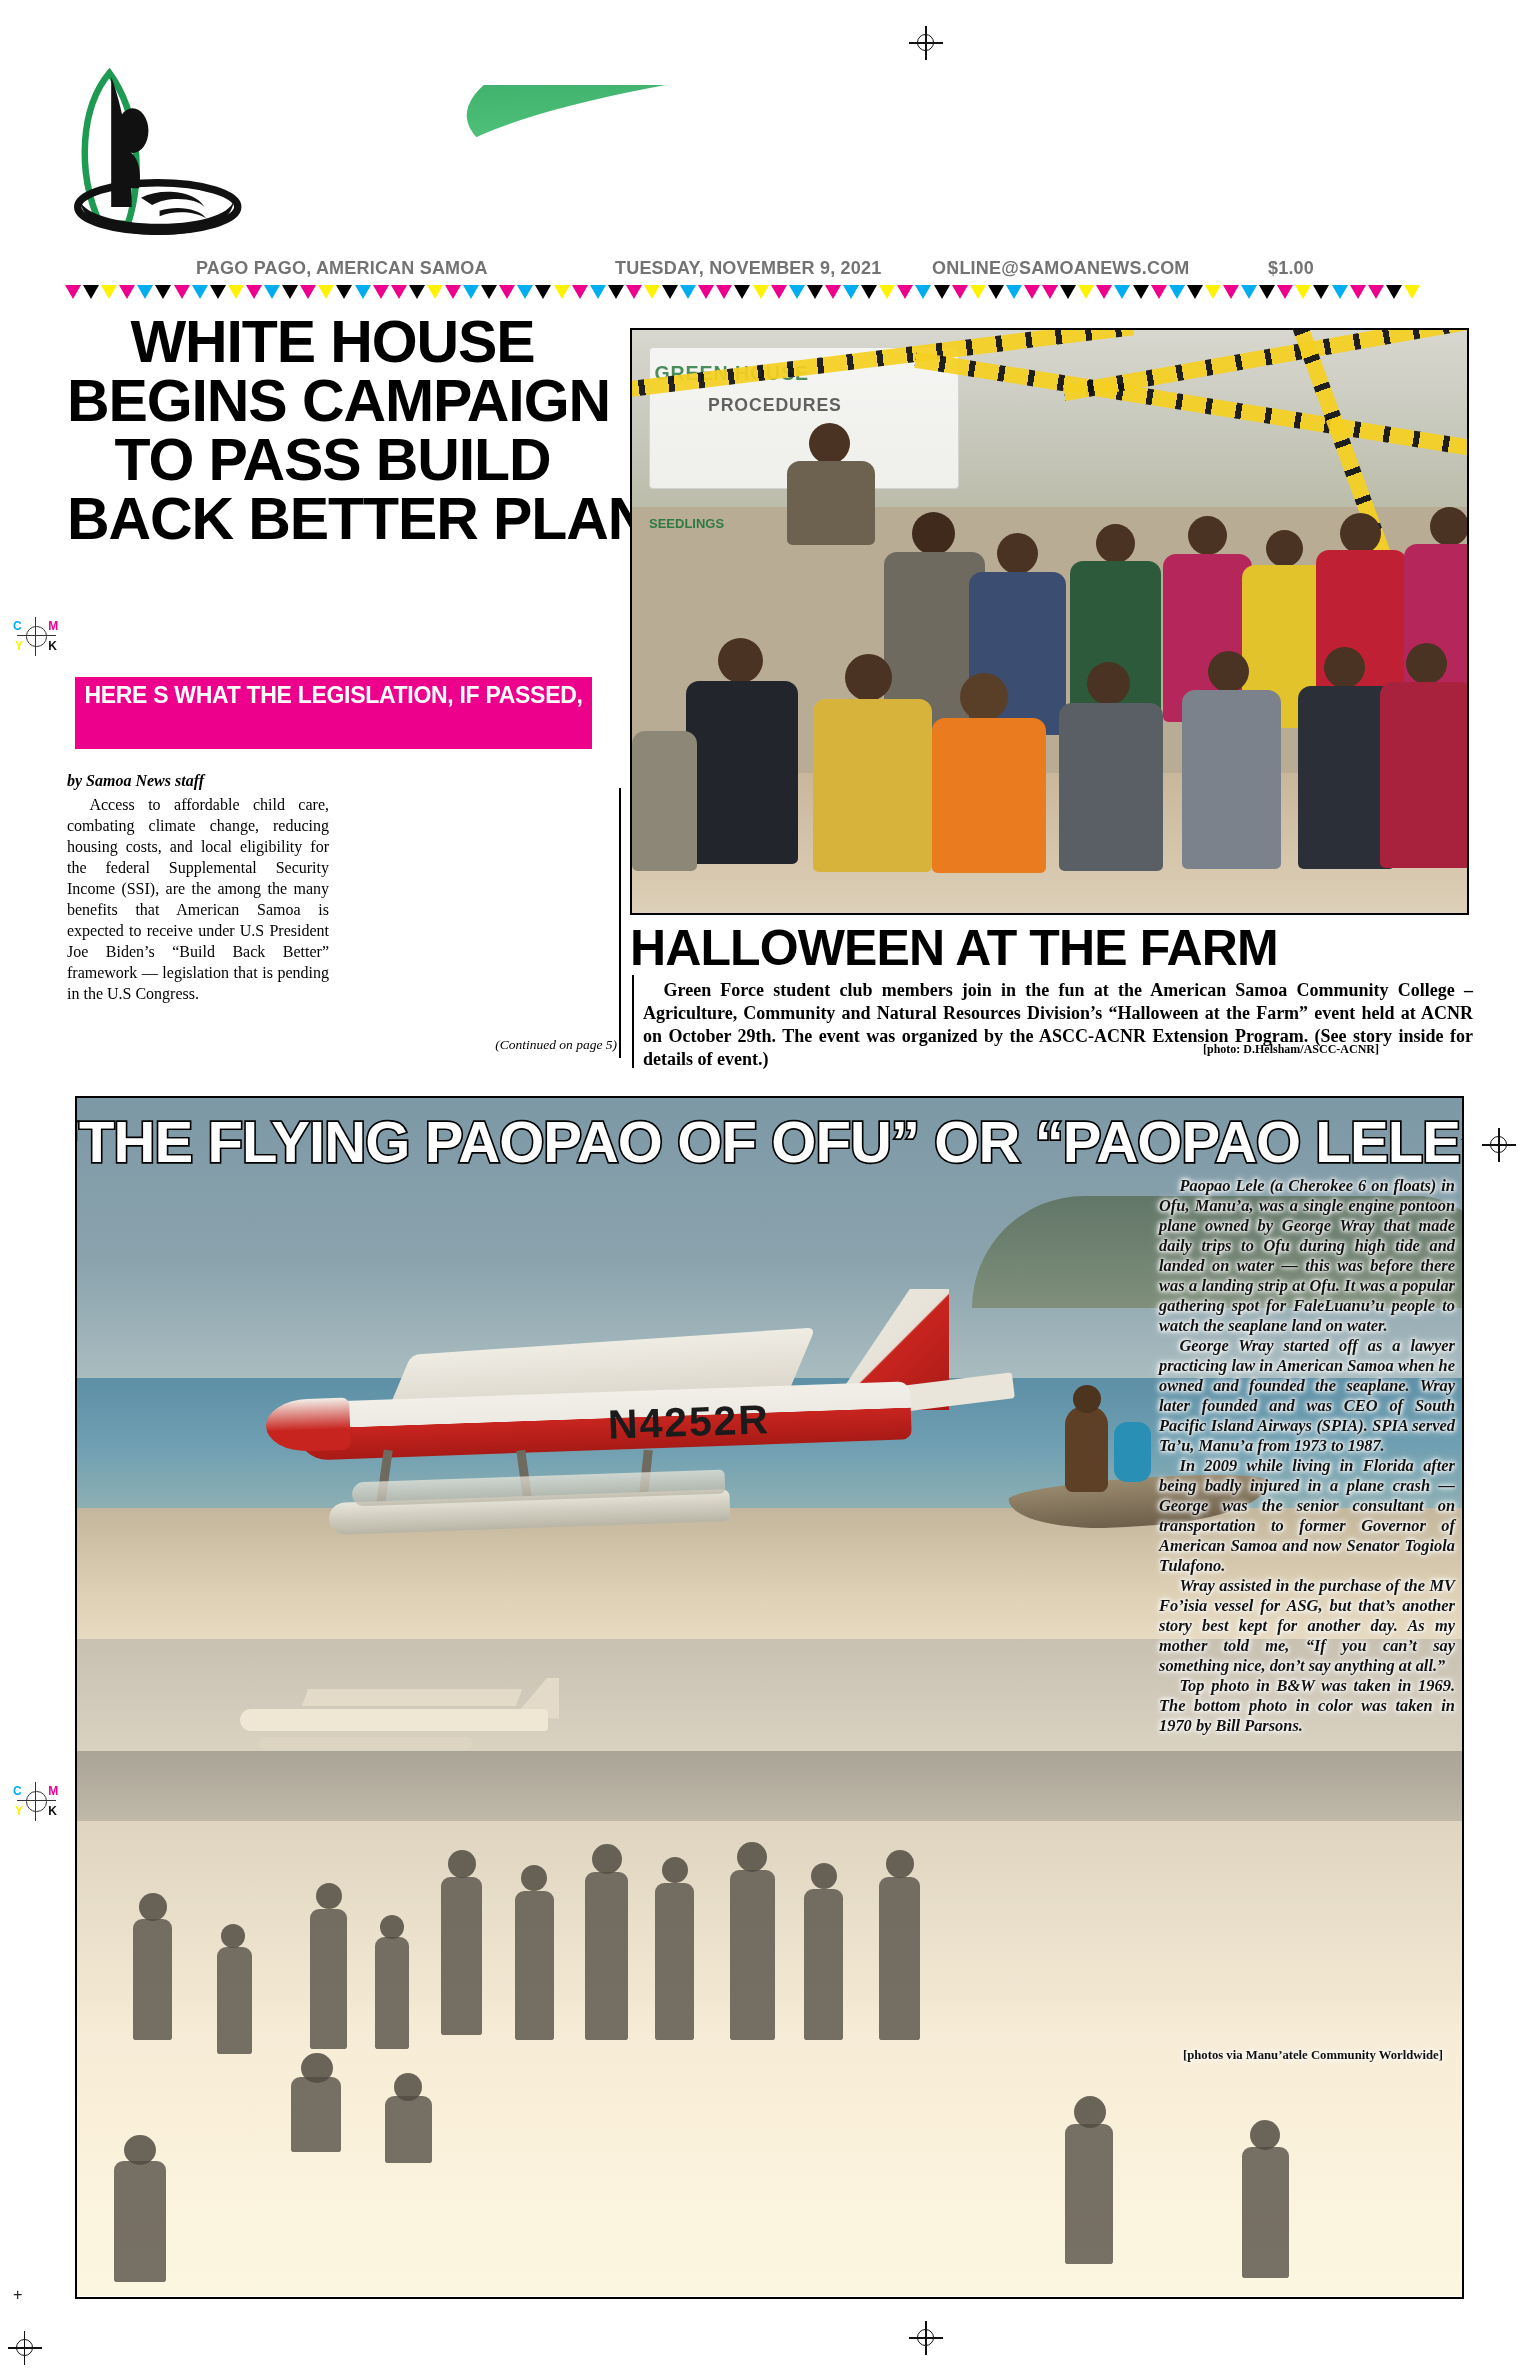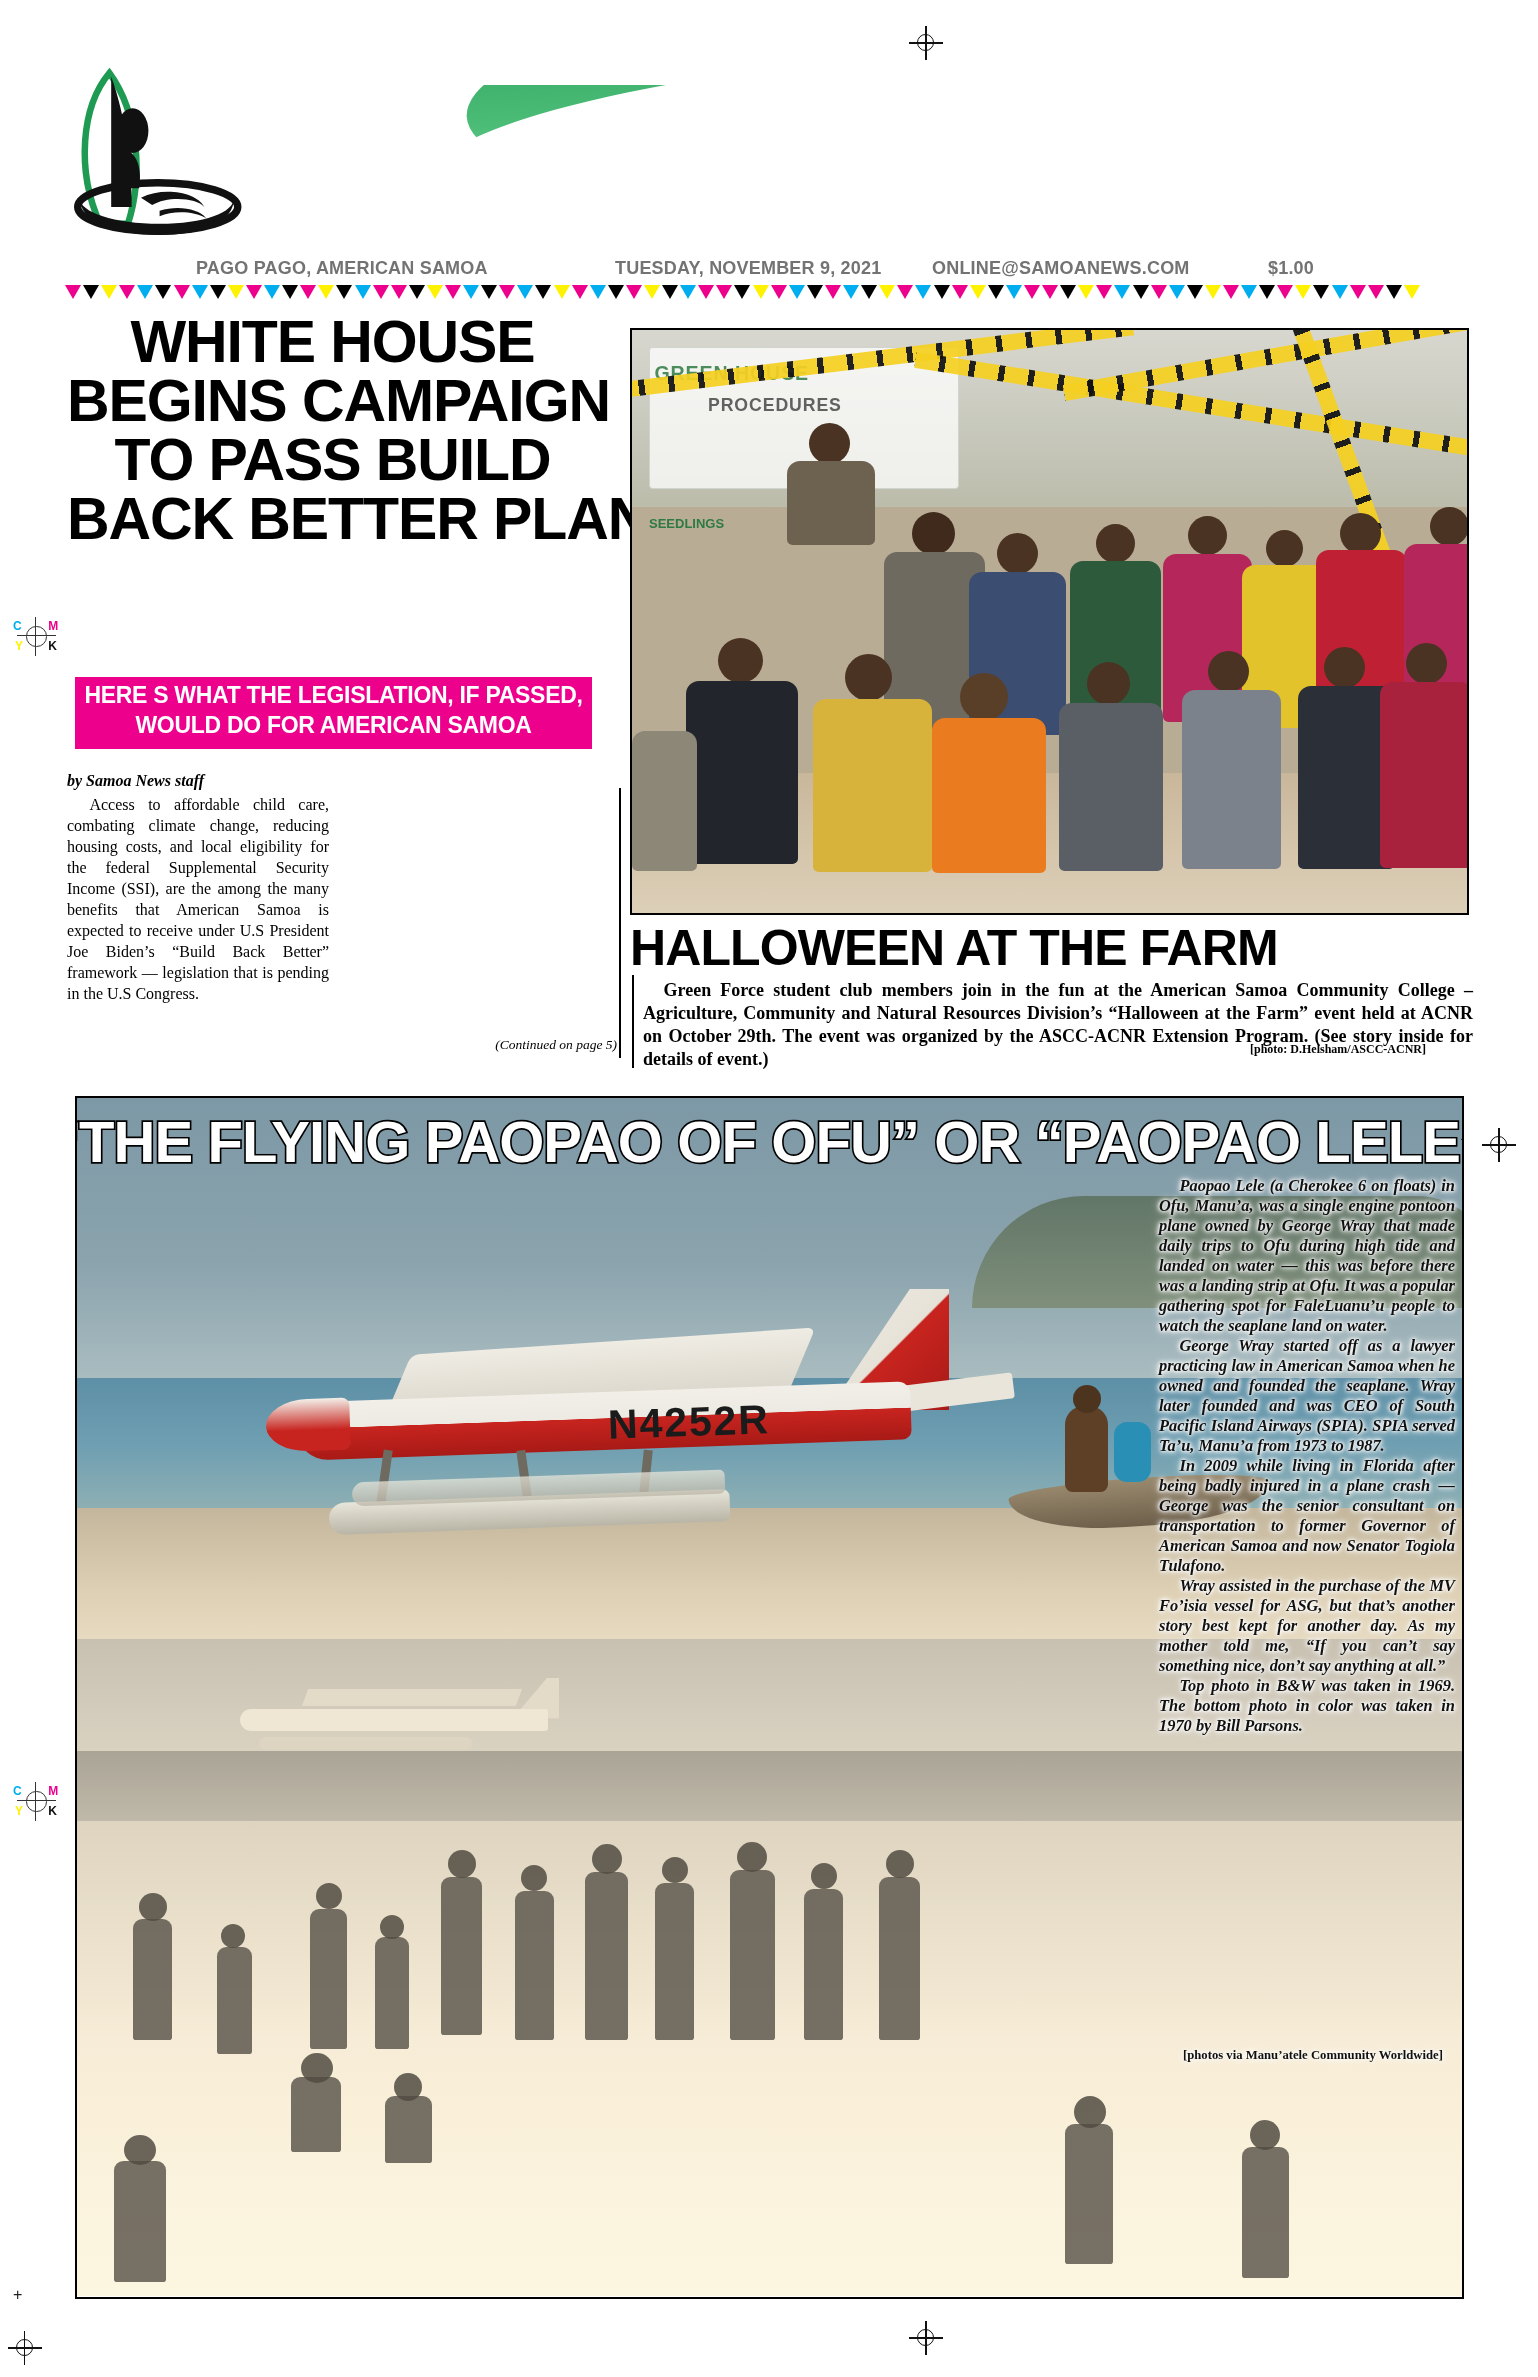--- a/index.html
+++ b/index.html
@@ -117,21 +117,21 @@
   .phead{position:absolute;border-radius:50%;background:#6b4a33;}
 
   .farmcap-title{position:absolute;left:630px;top:923px;width:841px;
       font-family:"Liberation Sans",sans-serif;font-weight:bold;font-size:50px;
       line-height:50px;letter-spacing:-0.9px;color:#000;}
   .farmcap-body{position:absolute;left:643px;top:979px;width:830px;
       font-family:"Liberation Serif",serif;font-weight:bold;
       font-size:18px;line-height:23px;color:#000;text-align:justify;}
   .farmcap-body p{margin:0;text-indent:20.5px;}
   .farmcap-rule{position:absolute;left:632px;top:975px;width:1.9px;height:93px;background:#000;}
-  .photo-credit{position:absolute;left:1203px;top:1042px;width:270px;text-align:center;
+  .photo-credit{position:absolute;left:1203px;top:1042px;width:270px;text-align:left;
       font-family:"Liberation Serif",serif;font-weight:bold;font-size:12px;color:#000;}
 
   
   .feature{position:absolute;left:75px;top:1096px;width:1389px;height:1203px;
       border:2.8px solid #000;box-sizing:border-box;overflow:hidden;}
   .feat-top{position:absolute;left:0;top:0;width:100%;height:541px;overflow:hidden;
       background:linear-gradient(180deg,#7d98a6 0%,#8aa3ad 30%,#b8c8c9 62%,#cfc3ab 100%);}
   .sea{position:absolute;left:0;top:280px;width:100%;height:168px;
       background:linear-gradient(180deg,#5d8fa6 0%,#6f9fb2 40%,#9fb9b4 100%);}
   .hill{position:absolute;left:895px;top:98px;width:522px;height:112px;
@@ -360,21 +360,20 @@
 
 <div class="headline">
   <div>WHITE HOUSE</div>
   <div>BEGINS CAMPAIGN</div>
   <div>TO PASS BUILD</div>
   <div>BACK BETTER PLAN</div>
 </div>
 
 <div class="pinkbar">
   <div>HERE S WHAT THE LEGISLATION, IF PASSED,</div>
-  <div>WOULD DO FOR AMERICAN SAMOA</div>
 </div>
 
 <div class="byline">by Samoa News staff</div>
 
 <div class="col col-1">
   <p>Access to affordable child care, combating climate change, reducing housing costs, and local eligibility for the federal Supplemental Security Income (SSI), are the among the many benefits that American Samoa is expected to receive under U.S President Joe Biden’s “Build Back Better” framework — legislation that is pending in the U.S Congress.</p>
 </div>
 <div class="col col-2">
 </div>
 <div class="contd">(Continued on page 5)</div>

